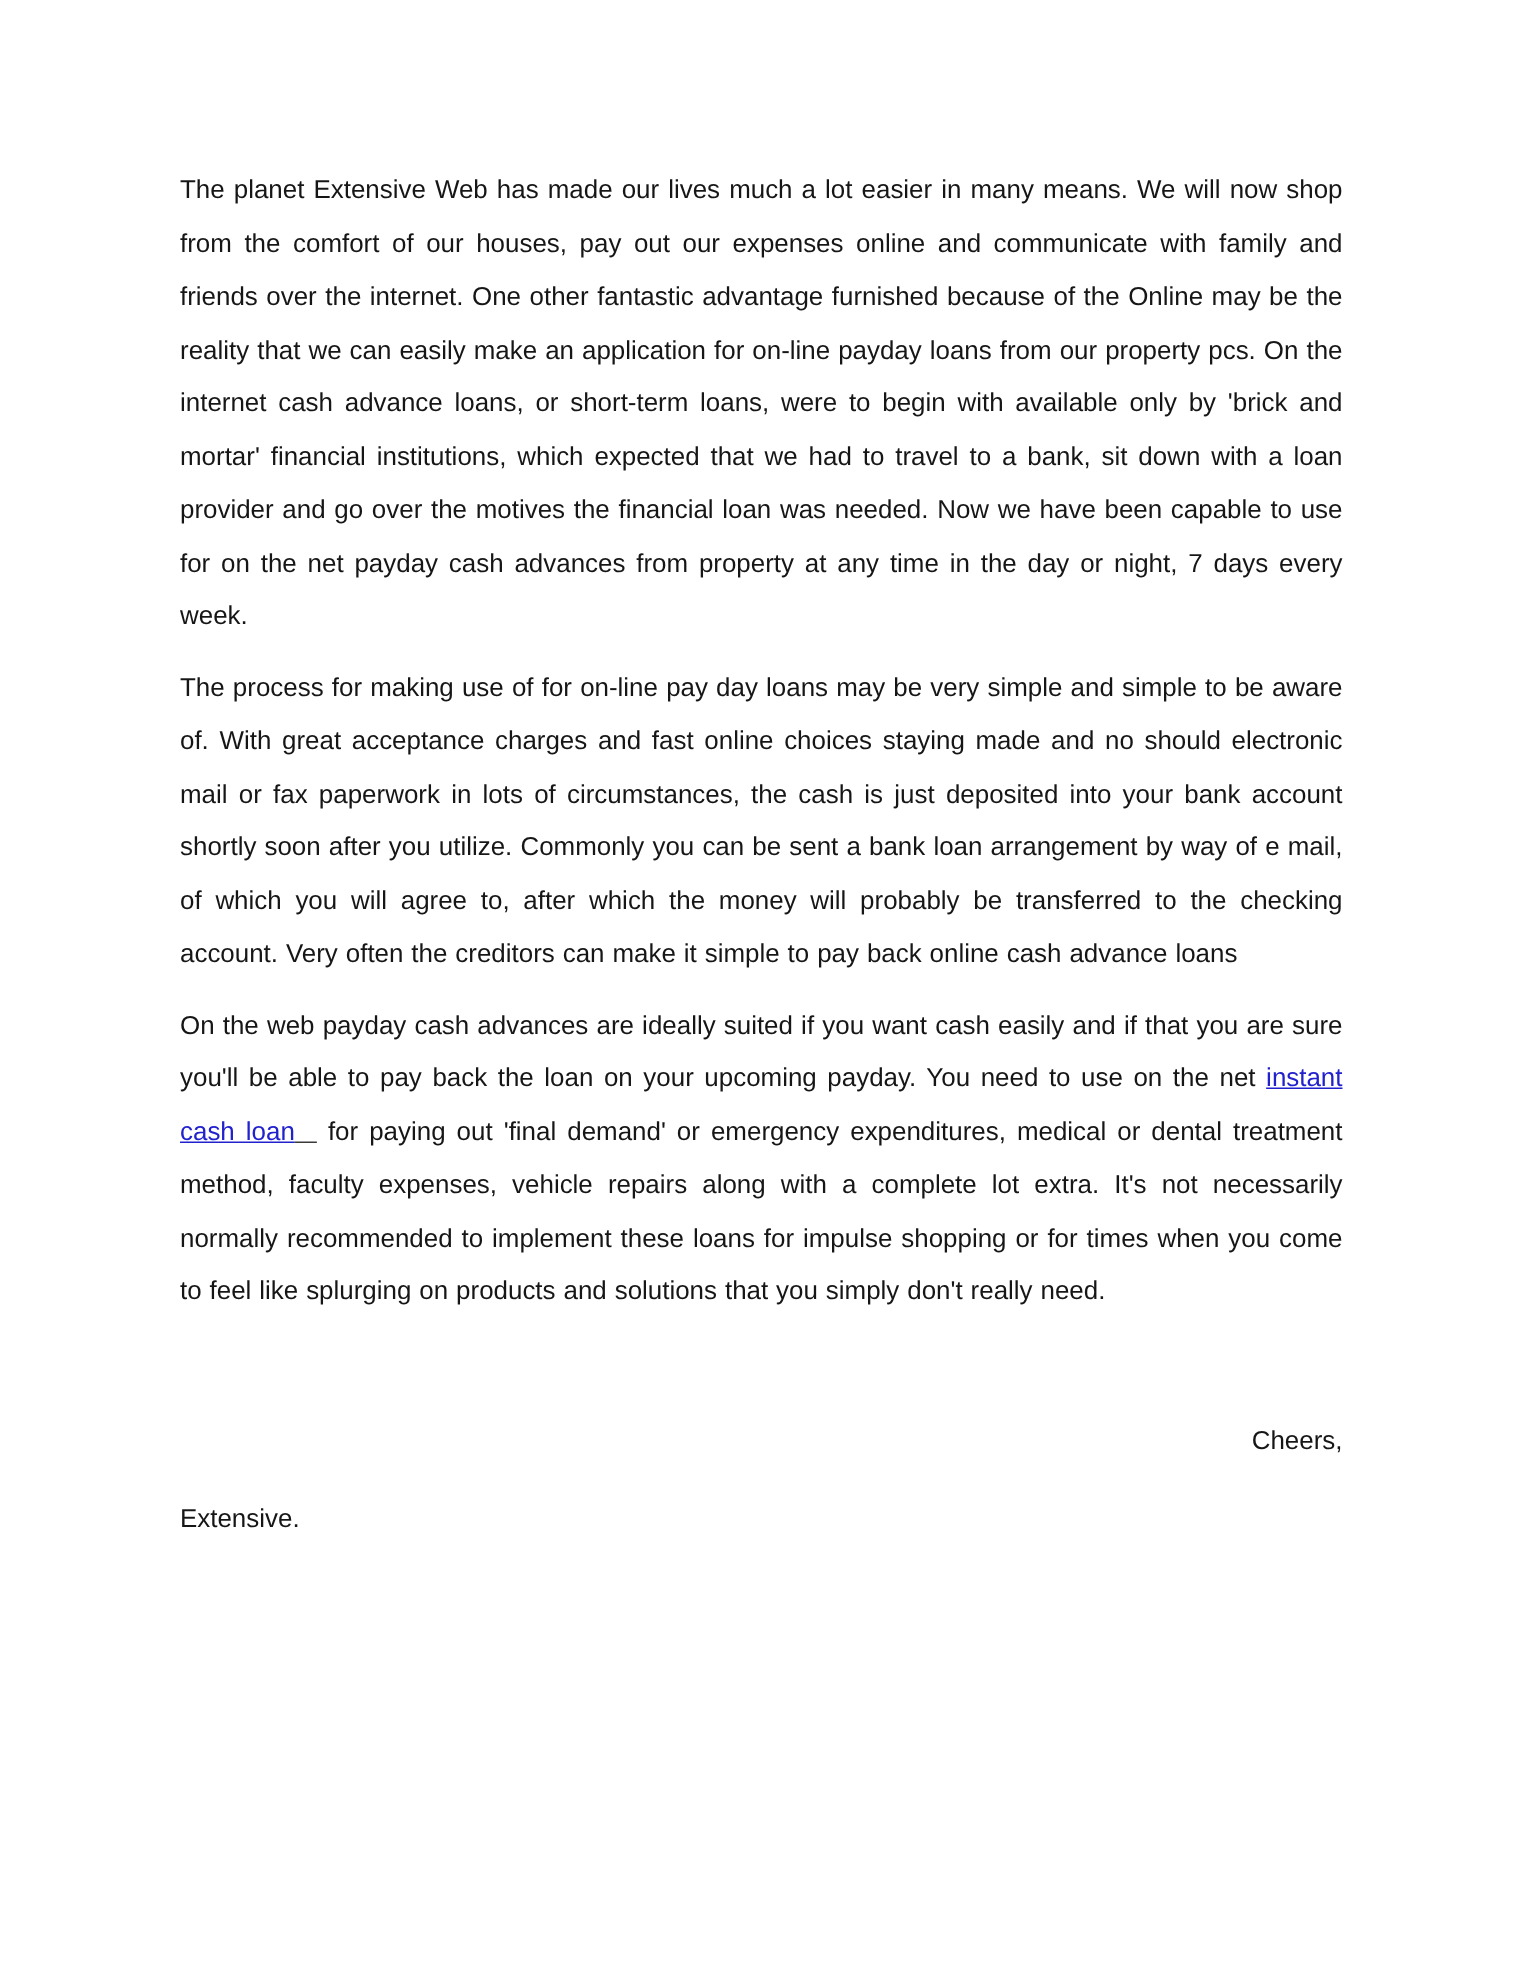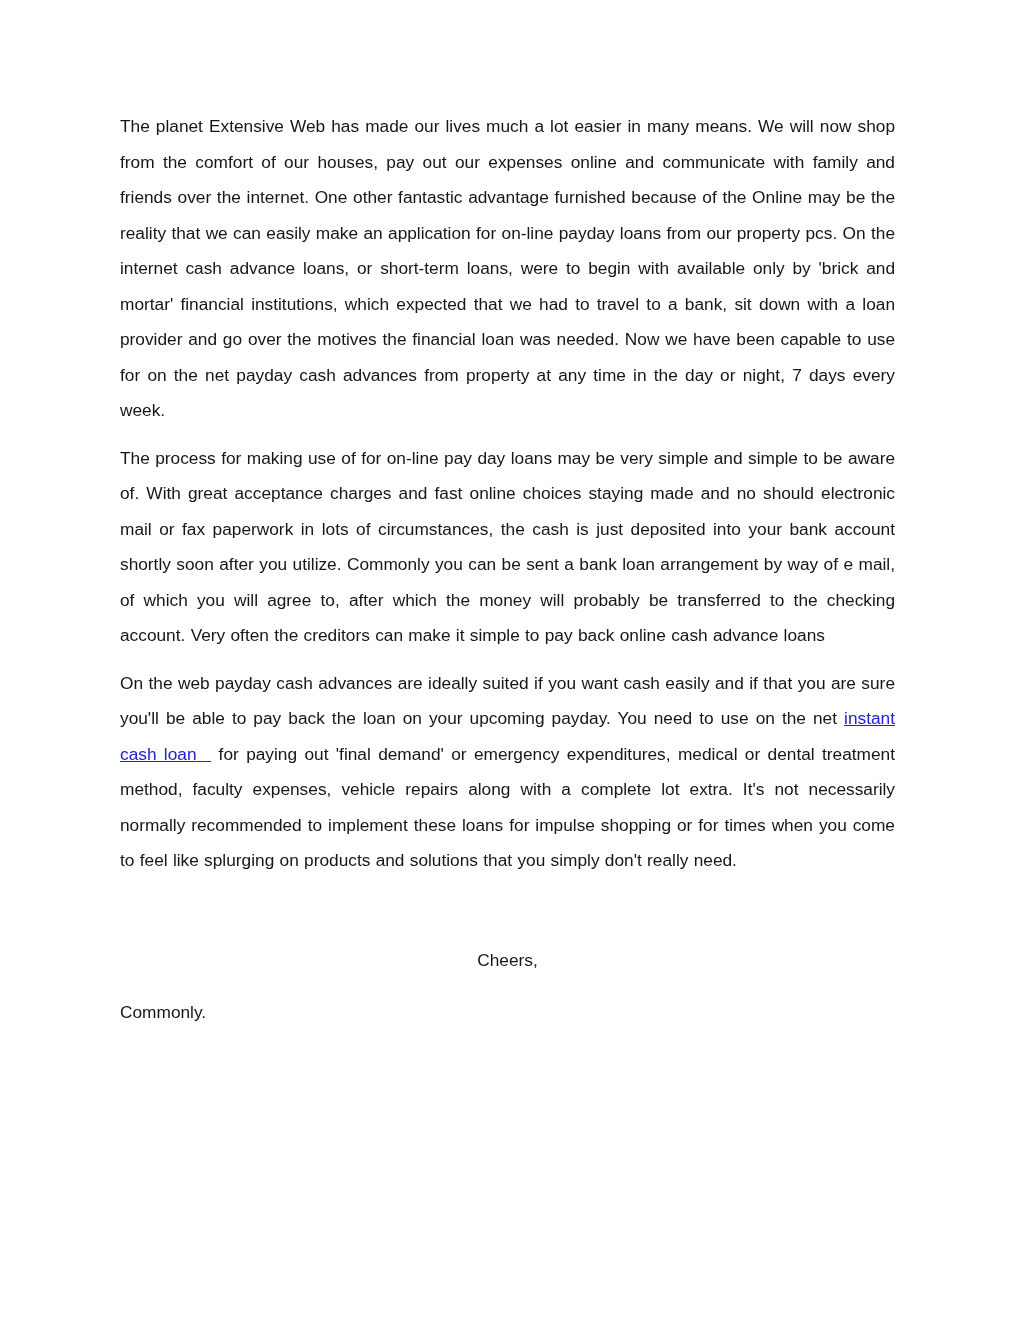--- a/index.html
+++ b/index.html
@@ -43,21 +43,21 @@
   .link-trail {
     text-decoration: underline;
     text-decoration-color: #3a3a3a;
     color: #3a3a3a;
     white-space: nowrap;
   }
   .closing {
     font-size: 17.3px;
     line-height: 35.5px;
     color: #161616;
-    text-align: center;
+    text-align: right;
     margin: 64px 0 0 0;
   }
   .signature {
     font-size: 17.3px;
     line-height: 35.5px;
     color: #161616;
     text-align: left;
     margin: 17px 0 0 0;
   }
 </style>
@@ -68,16 +68,16 @@
   <div class="content">
 
     <p class="para">The planet Extensive Web has made our lives much a lot easier in many means. We will now shop from the comfort of our houses, pay out our expenses online and communicate with family and friends over the internet. One other fantastic advantage furnished because of the Online may be the reality that we can easily make an application for on-line payday loans from our property pcs. On the internet cash advance loans, or short-term loans, were to begin with available only by 'brick and mortar' financial institutions, which expected that we had to travel to a bank, sit down with a loan provider and go over the motives the financial loan was needed. Now we have been capable to use for on the net payday cash advances from property at any time in the day or night, 7 days every week.</p>
 
     <p class="para">The process for making use of for on-line pay day loans may be very simple and simple to be aware of. With great acceptance charges and fast online choices staying made and no should electronic mail or fax paperwork in lots of circumstances, the cash is just deposited into your bank account shortly soon after you utilize. Commonly you can be sent a bank loan arrangement by way of e mail, of which you will agree to, after which the money will probably be transferred to the checking account. Very often the creditors can make it simple to pay back online cash advance loans</p>
 
     <p class="para"><span>On the web payday cash advances are ideally suited if you want cash easily and if that you are sure you'll be able to pay back the loan on your upcoming payday. You need to use on the net </span><a class="doc-link" href="#">instant cash loan</a><span class="link-trail">&nbsp;&nbsp;</span><span> for paying out 'final demand' or emergency expenditures, medical or dental treatment method, faculty expenses, vehicle repairs along with a complete lot extra. It's not necessarily normally recommended to implement these loans for impulse shopping or for times when you come to feel like splurging on products and solutions that you simply don't really need.</span></p>
 
     <p class="closing">Cheers,</p>
 
-    <p class="signature">Commonly.</p>
+    <p class="signature">Extensive.</p>
 
   </div>
 </div>
 
 </body></html>

